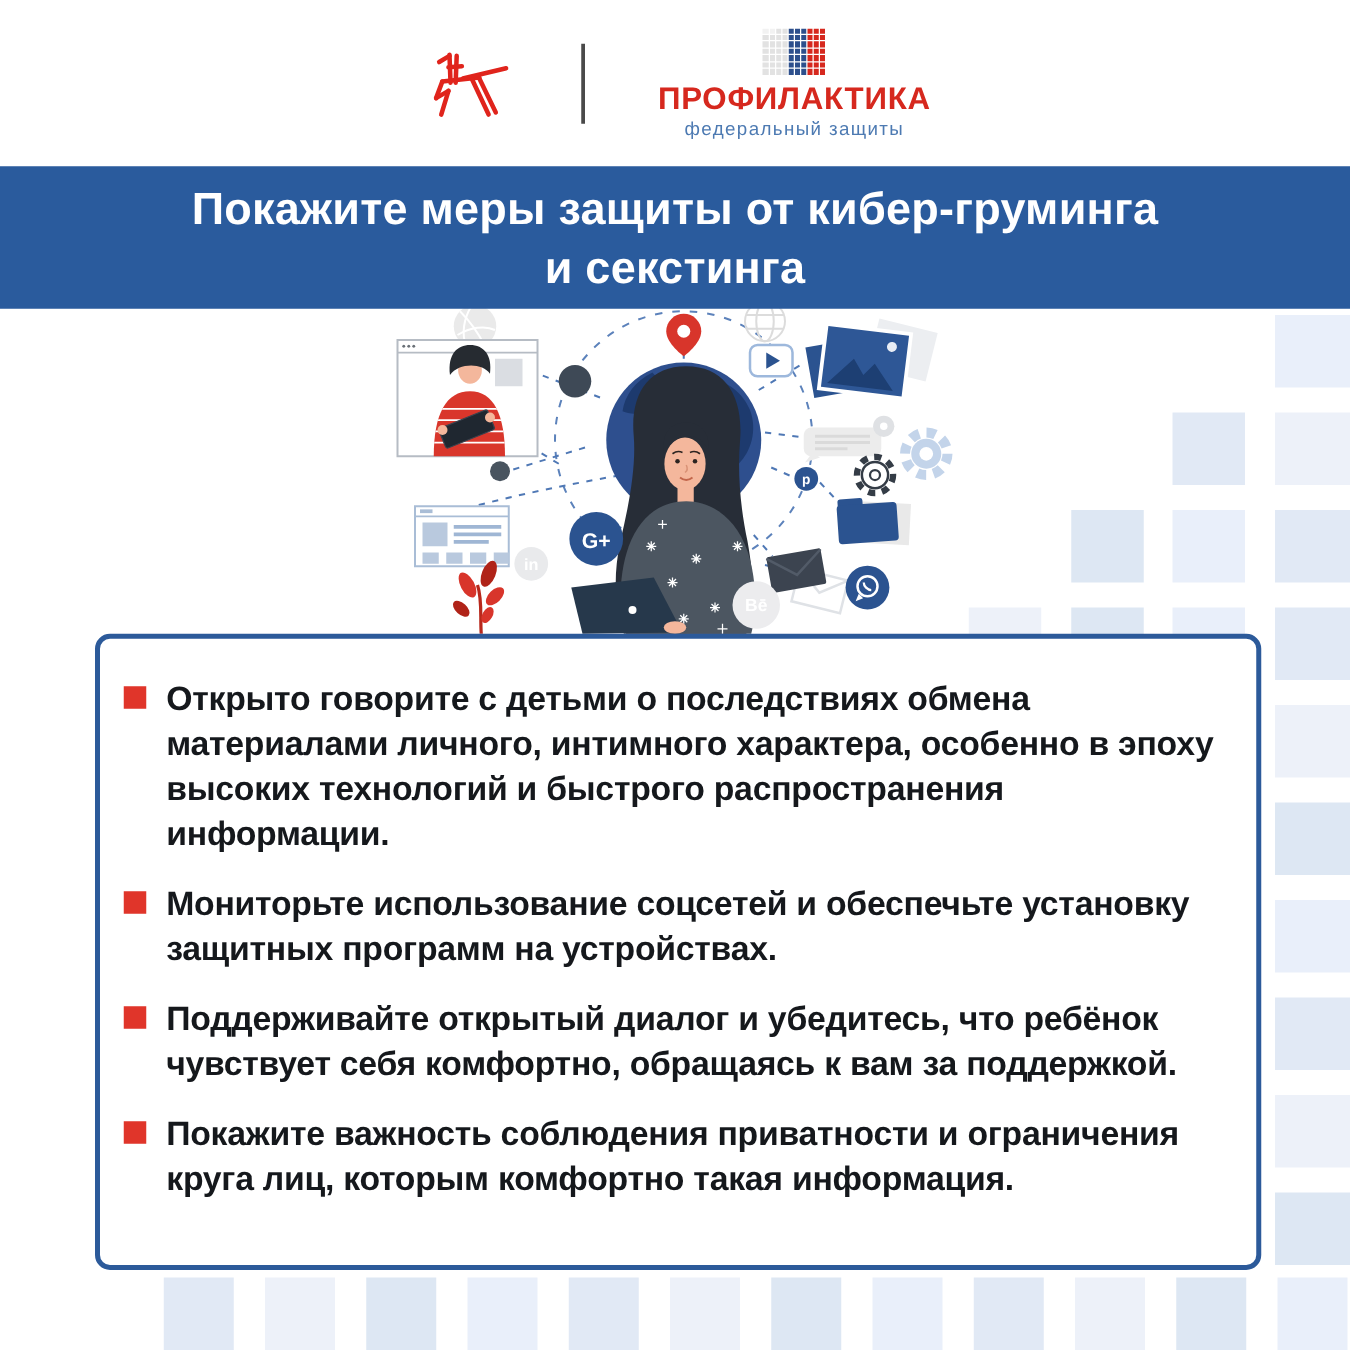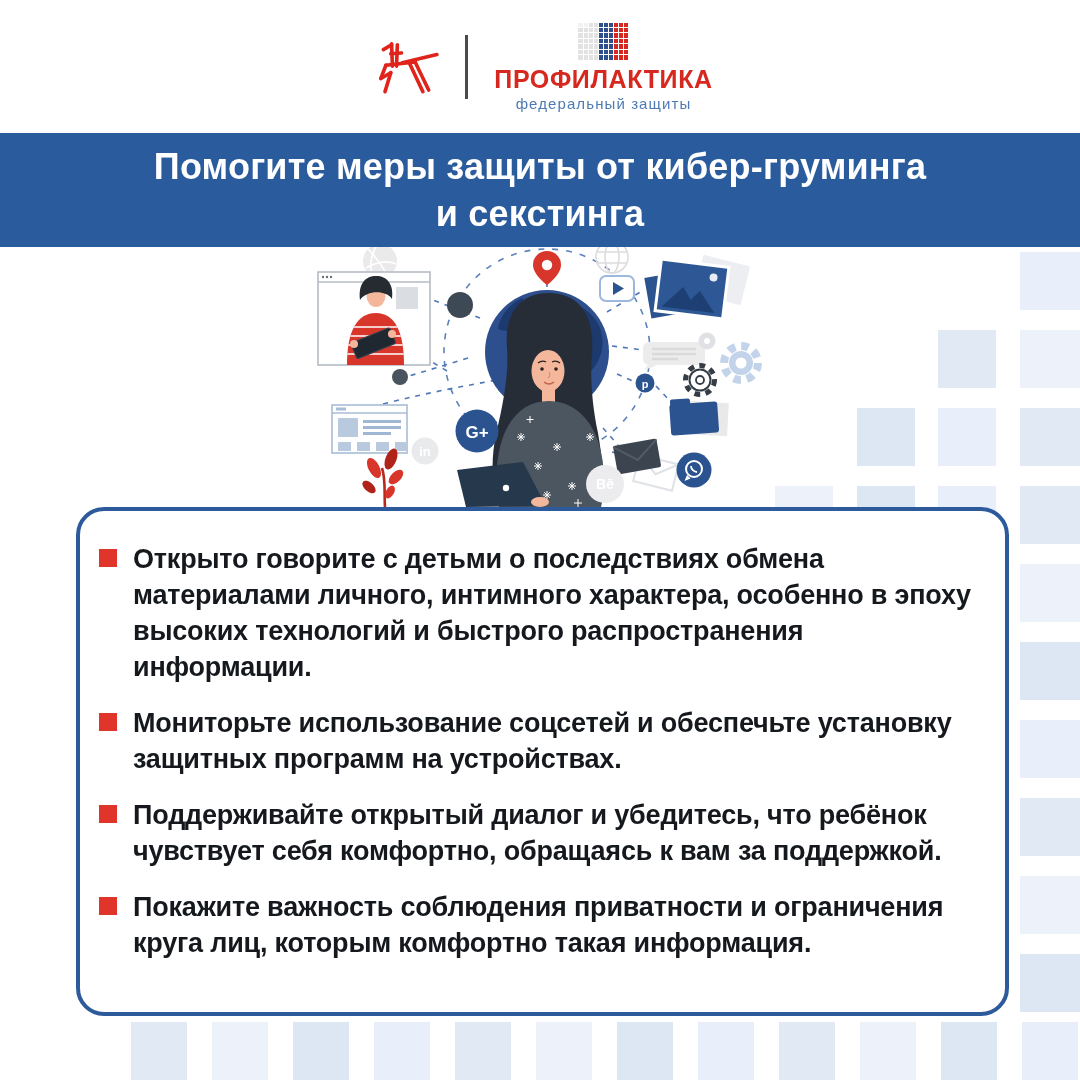--- a/index.html
+++ b/index.html
@@ -5,21 +5,21 @@
   html,body{margin:0;padding:0;background:#fff;}
   .page{position:relative;width:1080px;height:1080px;background:#ffffff;overflow:hidden;
         font-family:"Liberation Sans","DejaVu Sans",sans-serif;}
 
   
   .pattern{position:absolute;inset:0;z-index:0;}
   .psq{position:absolute;}
 
   
   .hdr{position:absolute;top:0;left:0;width:1080px;height:133px;display:flex;
-       align-items:center;justify-content:center;z-index:3;background:#fff;}
+       align-items:center;justify-content:center;z-index:3;background:#fff;gap:32px;}
   .chair-logo{width:78px;height:70px;margin-top:4px;}
   .hdr-divider{width:3px;height:64px;background:#4a4a4a;margin:0 26px 0 20px;}
   .brand{display:flex;flex-direction:column;align-items:center;}
   .brand-mosaic{display:grid;grid-template-columns:repeat(10,1fr);gap:1px;width:50px;height:37px;margin-bottom:7px;}
   .brand-mosaic div{width:100%;height:100%;}
   .brand-title{font-size:25px;font-weight:bold;color:#d6281e;letter-spacing:.6px;line-height:1;}
   .brand-subtitle{font-size:15px;color:#4d7ab2;letter-spacing:1.1px;margin-top:4px;line-height:1;}
 
   
   .banner{position:absolute;top:133px;left:0;width:1080px;height:114px;background:#2a5b9d;
@@ -28,21 +28,21 @@
                 white-space:pre-line;letter-spacing:.2px;margin:0;}
 
   
   .illo{position:absolute;left:0;top:0;width:1080px;height:1080px;z-index:1;}
   .dash{fill:none;stroke:#4f78b5;stroke-width:1.6;stroke-dasharray:5 6;}
   .dashring{fill:none;stroke:#5c82bb;stroke-width:1.6;stroke-dasharray:6 8;}
   .badge-txt{font-family:"Liberation Sans","DejaVu Sans",sans-serif;font-weight:bold;fill:#fff;text-anchor:middle;}
 
   
   .card{position:absolute;left:76px;top:507px;width:933px;height:509px;box-sizing:border-box;
-        background:#ffffff;border:4px solid #2c5a9a;border-radius:28px;z-index:4;
+        background:#ffffff;border:4px solid #2c5a9a;border-radius:12px;z-index:4;
         padding:30px 28px 0 19px;}
   .tip{display:flex;align-items:flex-start;margin-bottom:20px;}
   .tip-bullet{flex:none;width:18px;height:18px;background:#e0352a;margin:8px 16px 0 0;}
   .tip-text{font-size:27px;font-weight:bold;color:#15181c;line-height:36px;
             white-space:pre-line;letter-spacing:-0.2px;}
 </style>
 </head>
 <body>
 
 <div class="page">
@@ -165,21 +165,21 @@
           <div style="background: rgb(214, 40, 30);"></div>
           <div style="background: rgb(214, 40, 30);"></div>
           <div style="background: rgb(214, 40, 30);"></div>
         </div>
       <div class="brand-title">ПРОФИЛАКТИКА</div>
       <div class="brand-subtitle">федеральный защиты</div>
     </div>
   </div>
 
   <div class="banner">
-    <h1 class="banner-title">Помогите меры защиты от кибер-груминга
+    <h1 class="banner-title">Покажите меры защиты от кибер-груминга
 и секстинга</h1>
   </div>
 
   <svg class="illo" viewBox="0 0 1080 1080">
 
     <circle class="dashring" cx="547" cy="352" r="103"></circle>
     <g class="dash">
       <path d="M480 318 L433 300"></path>
       <path d="M468 358 L406 377"></path>
       <path d="M383 404 C430 392 470 385 497 380"></path>

